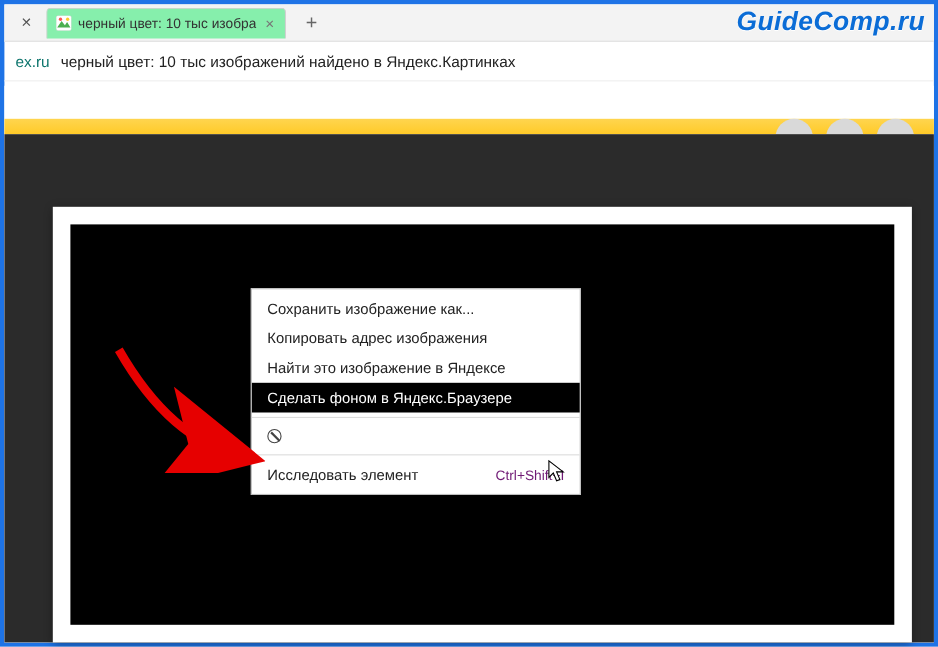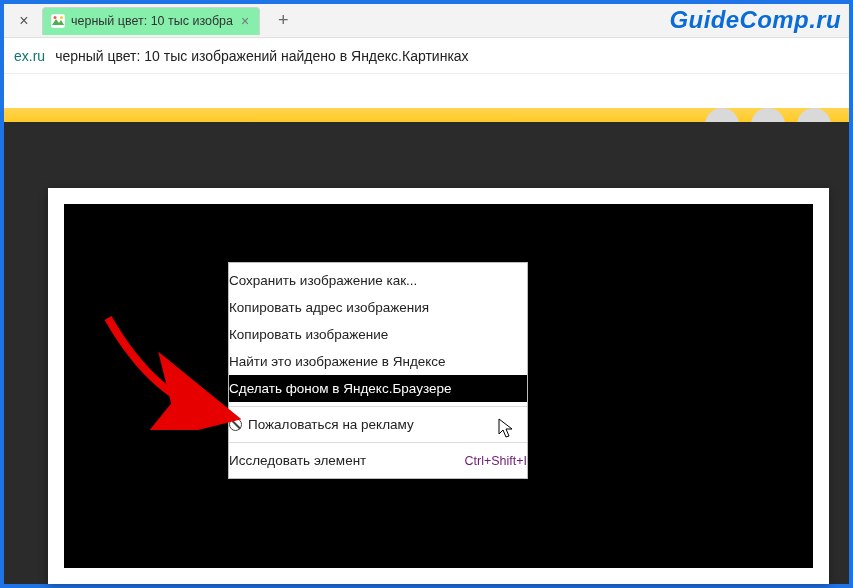--- a/index.html
+++ b/index.html
@@ -111,21 +111,21 @@
     left: 224px; top: 258px;
     width: 300px;
     background: #fff;
     border: 1px solid #bdbdbd;
     box-shadow: 2px 3px 8px rgba(0,0,0,.35);
     font-size: 13.5px;
     color: #222;
     padding: 4px 0;
   }
   .ctx-item {
-    padding: 6px 0;
+    padding: 6px 14px;
     display: flex; align-items: center; justify-content: space-between;
     cursor: pointer;
     white-space: nowrap;
   }
   .ctx-item .lead { display: flex; align-items: center; gap: 6px; }
   .ctx-item.highlight {
     background: #000000;
     color: #fff;
   }
   .ctx-sep {
@@ -220,38 +220,32 @@
           <span>Сохранить изображение как...</span>
         </span>
     </div>
     <div class="ctx-item">
       <span class="lead">
           <span>Копировать адрес изображения</span>
         </span>
     </div>
     <div class="ctx-item">
       <span class="lead">
-          <span>Копировать изображение</span>
-        </span>
-    </div>
-    <div class="ctx-item">
-      <span class="lead">
           <span>Найти это изображение в Яндексе</span>
         </span>
     </div>
     <div class="ctx-item highlight">
       <span class="lead">
           <span>Сделать фоном в Яндекс.Браузере</span>
         </span>
     </div>
     <div class="ctx-sep"></div>
     <div class="ctx-item">
       <span class="lead">
         <span class="prohibit"></span>
-        <span>Пожаловаться на рекламу</span>
       </span>
     </div>
     <div class="ctx-sep"></div>
     <div class="ctx-item">
       <span class="lead">
           <span>Исследовать элемент</span>
         </span>
       <span class="shortcut">Ctrl+Shift+I</span>
     </div>
   </div>

